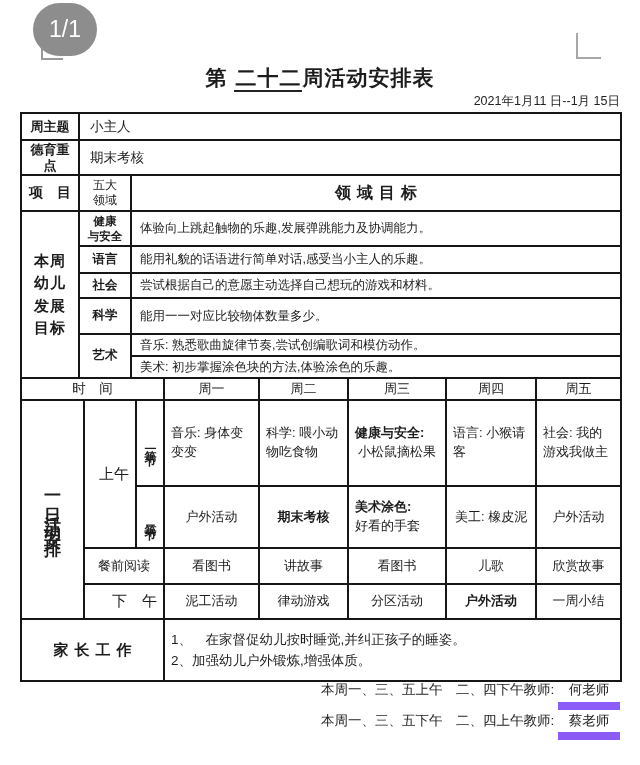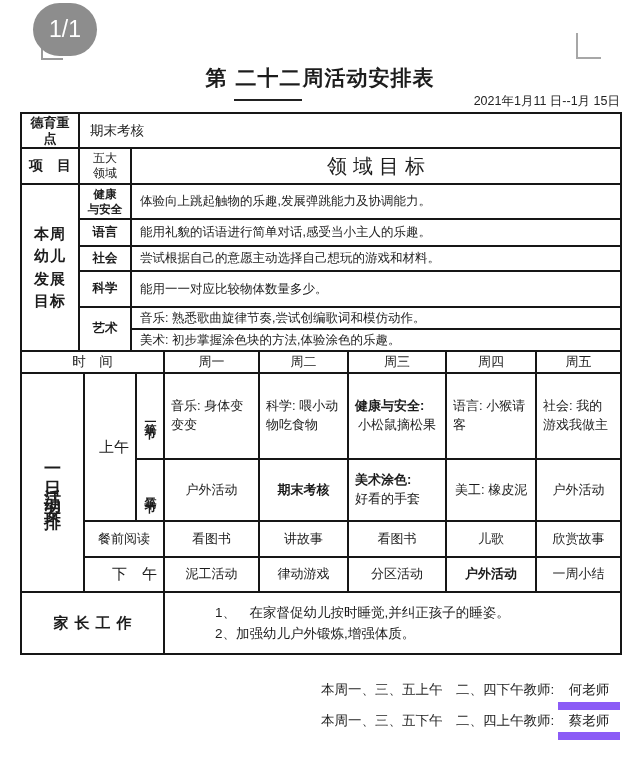--- a/index.html
+++ b/index.html
@@ -16,52 +16,52 @@
     font-size:23px;z-index:3;
   }
   .cm{position:absolute;z-index:2;}
   .cm1{left:41px;top:30px;width:20px;height:28px;
     border-left:2px solid #9a9a9a;border-bottom:2px solid #9a9a9a;}
   .cm2{left:576px;top:33px;width:23px;height:24px;
     border-left:2px solid #a7a7a7;border-bottom:2px solid #a7a7a7;}
   
   .title{position:absolute;top:64px;left:0;width:640px;text-align:center;
     font-size:21px;font-weight:bold;letter-spacing:1px;}
-  .title .u{border-bottom:2px solid #222;padding:0 1px 10px 1px;}
+  .title .u{border-bottom:2px solid #222;padding:0 1px 1px 1px;}
   .date{position:absolute;top:93px;left:20px;width:600px;text-align:right;
     font-size:12.5px;color:#222;}
   
   .tables{position:absolute;left:20px;top:112px;width:600px;}
   table{border-collapse:collapse;width:600px;table-layout:fixed;margin-top:-2px;}
   table.first{margin-top:0;}
   td{border:2px solid #161616;padding:1px 6px;font-size:13px;
      vertical-align:middle;overflow:hidden;}
   .b{font-weight:bold;}
   .c{text-align:center;}
   .l{text-align:left;}
   .prewrap{white-space:pre-line;}
-  .hdrbig{font-size:20px;font-weight:normal;letter-spacing:6px;text-indent:6px;text-align:center;}
+  .hdrbig{font-size:16px;font-weight:bold;letter-spacing:6px;text-indent:6px;text-align:center;}
   .lbl{font-weight:bold;text-align:center;}
   .val{font-size:13.5px;padding-left:10px;}
   .dom{font-weight:bold;text-align:center;font-size:12.5px;line-height:1.25;border-radius:7px;}
   .goaltxt{font-size:12.5px;padding-left:8px;}
   .sideA{width:34px;margin:0 auto;font-weight:bold;font-size:15px;
     line-height:1.5;word-break:break-all;text-align:center;letter-spacing:1px;}
   .vtext{writing-mode:vertical-rl;text-orientation:upright;margin:0 auto;}
   .vbig{font-size:17px;font-weight:bold;letter-spacing:8px;}
   .vsmall{font-size:12px;font-weight:bold;letter-spacing:2px;}
   .daycell{text-align:center;font-size:13px;}
   .acell{font-size:13px;line-height:1.45;}
   .blk{display:block;}
   .ctr{display:block;text-align:center;}
   .morncell{text-align:right;font-size:15px;}
   .mealhdr{text-align:center;font-size:13px;padding:1px 2px;}
   .parlabel{font-size:15px;font-weight:bold;text-align:center;
     letter-spacing:6px;text-indent:6px;}
-  .parline{font-size:13.5px;line-height:1.6;margin-left:44px;}
+  .parline{font-size:13.5px;line-height:1.6;}
   .footer{position:absolute;top:679px;left:20px;width:600px;text-align:right;
     font-size:13.5px;line-height:1.6;color:#222;}
   .tname{display:inline-block;border-bottom:8px solid #8b5cf6;
     padding:0 7px 1px 7px;text-align:center;min-width:48px;}
 </style>
 </head>
 <body>
 
 <div class="cm cm1"></div>
 <div class="cm cm2"></div>
@@ -74,20 +74,24 @@
 
 <div class="tables">
 
   <table class="first">
     <colgroup>
         <col style="width:58px">
         <col style="width:52px">
         <col style="width:490px">
       </colgroup>
     <tbody>
+        <tr style="height:27px">
+      <td class="lbl">周主题</td>
+      <td colspan="2" class="val">小主人</td>
+    </tr>
     <tr style="height:33px">
       <td class="lbl prewrap" style="line-height:1.2">德育重
 点</td>
       <td colspan="2" class="val">期末考核</td>
     </tr>
     <tr style="height:36px">
       <td class="lbl" style="font-size:14px">项　目</td>
       <td class="c prewrap" style="font-size:12px;line-height:1.25;padding:1px 2px">五大
 领域</td>
       <td class="hdrbig">领域目标</td>

